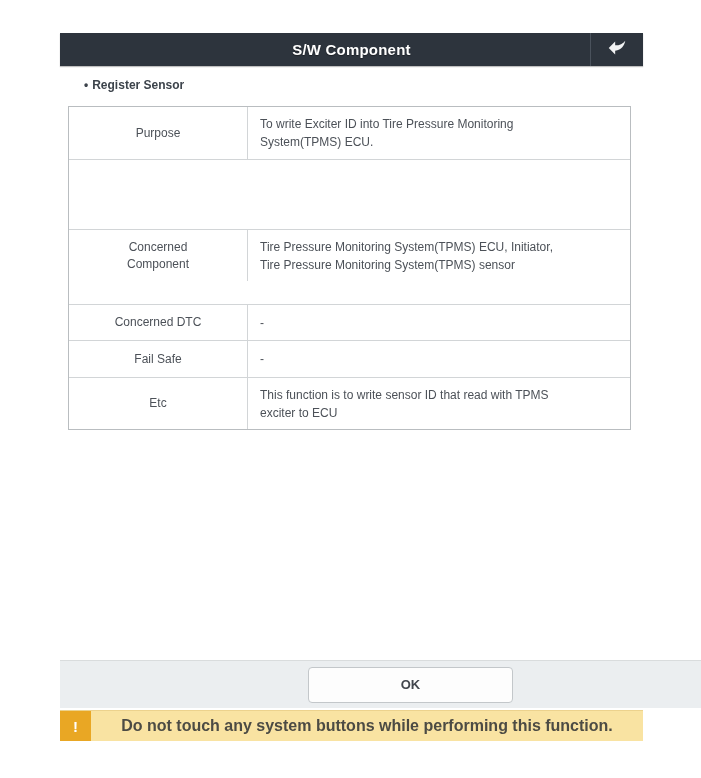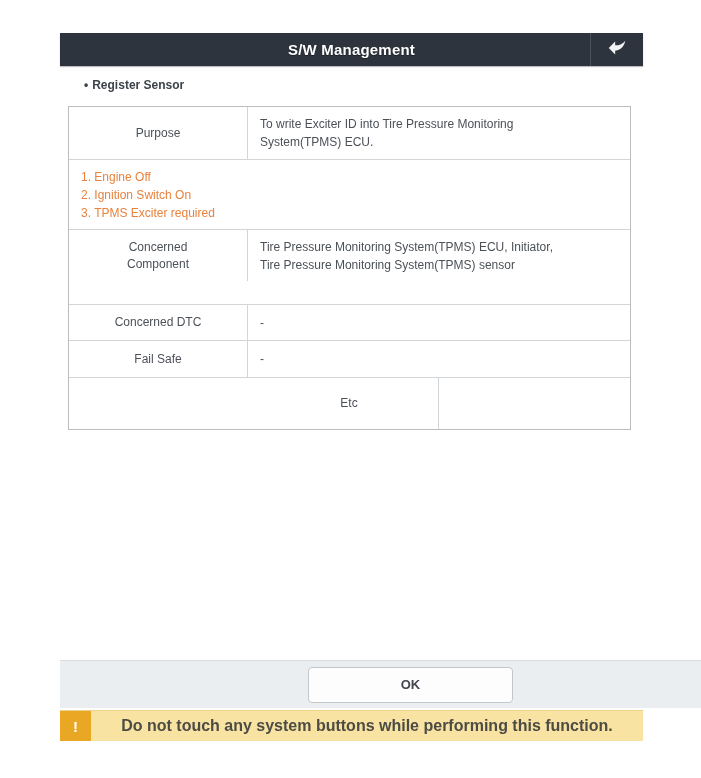--- a/index.html
+++ b/index.html
@@ -60,21 +60,21 @@
     font-size:12px; color:#4c5158;
     white-space:pre-line; line-height:1.4;
   }
   .row .value {
     flex:1; box-sizing:border-box;
     display:flex; align-items:center;
     padding:6px 12px;
     font-size:12px; color:#4c5158;
     white-space:pre-line; line-height:1.5;
   }
-  .h52 { min-height:52px;justify-content:center; }
+  .h52 { min-height:52px; }
   .h70 { min-height:70px; }
   .h36 { min-height:36px;margin-top:23px; }
   .h37 { min-height:37px; }
   .row.orange .label, .row.orange .value { color:#e8823e; }
 
   
   .footer-bar {
     position:absolute; left:60px; top:660px;
     width:701px; height:48px;
     background:#ebeef0;
@@ -111,61 +111,60 @@
   .warning-text {
     flex:1;
     display:flex; align-items:center; justify-content:center;
     font-size:16px; font-weight:bold; color:#4c4b44;
   }
 </style>
 </head>
 <body>
 
 <div class="titlebar">
-  <div class="title">S/W Management</div>
+  <div class="title">S/W Component</div>
   <div class="icon-area">
     <span>
       <svg viewBox="0 0 24 24">
         <path d="M10 15v4l-7-7 7-7v4.1c5 0 8.5-1.6 11-5.1-1 5-4 10-11 11z"></path>
       </svg>
     </span>
   </div>
 </div>
 
 <div class="section-label">
   <span class="bullet">•</span><span>Register Sensor</span>
 </div>
 
 <div class="info-table">
   <div class="row h52">
     <div class="label">Purpose</div>
     <div class="value">To write Exciter ID into Tire Pressure Monitoring
 System(TPMS) ECU.</div>
   </div>
   <div class="row h70 orange">
-    <div class="value">1. Engine Off
-2. Ignition Switch On
-3. TPMS Exciter required</div>
   </div>
   <div class="row h52">
     <div class="label">Concerned
 Component</div>
     <div class="value">Tire Pressure Monitoring System(TPMS) ECU, Initiator,
 Tire Pressure Monitoring System(TPMS) sensor</div>
   </div>
   <div class="row h36">
     <div class="label">Concerned DTC</div>
     <div class="value">-</div>
   </div>
   <div class="row h37">
     <div class="label">Fail Safe</div>
     <div class="value">-</div>
   </div>
   <div class="row h52">
     <div class="label">Etc</div>
+    <div class="value">This function is to write sensor ID that read with TPMS
+exciter to ECU</div>
   </div>
 </div>
 
 <div class="footer-bar">
   <button class="ok-button">OK</button>
 </div>
 
 <div class="warning-bar">
   <div class="warning-icon">!</div>
   <div class="warning-text">Do not touch any system buttons while performing this function.</div>

